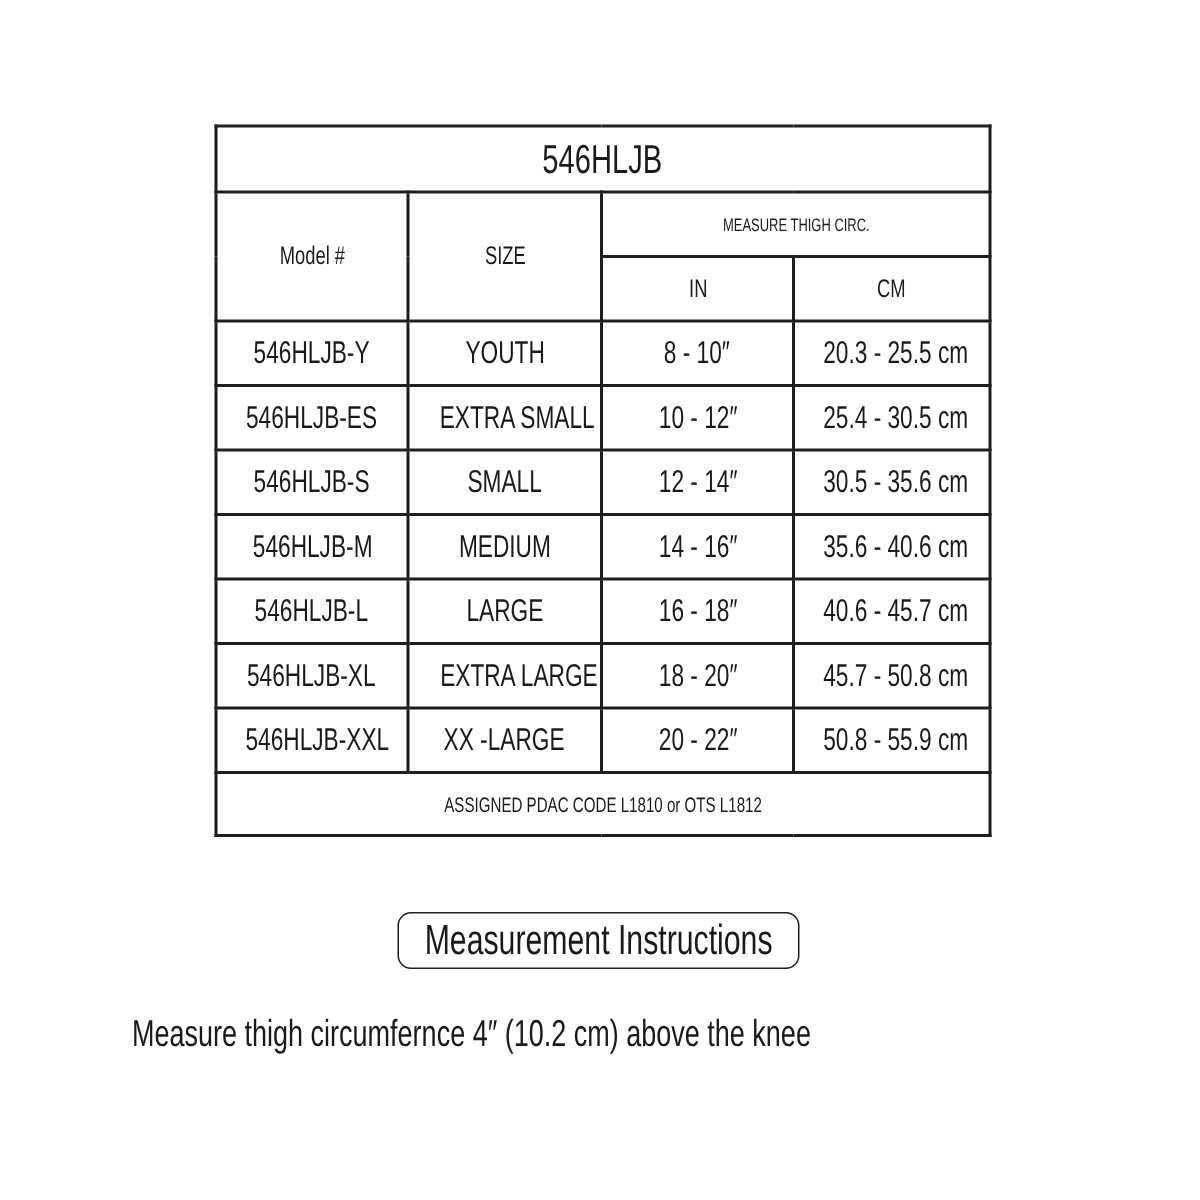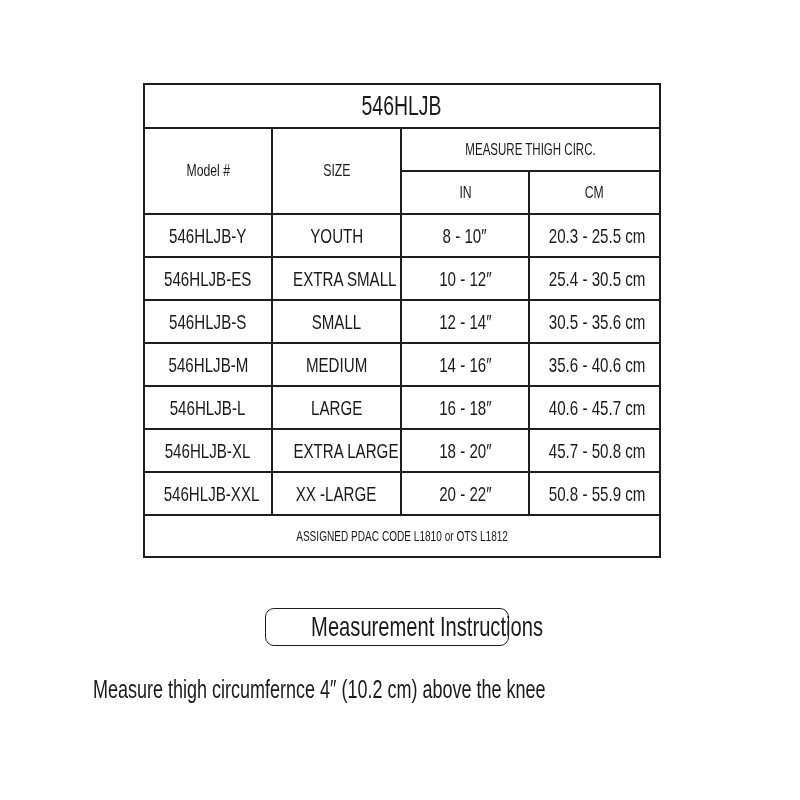--- a/index.html
+++ b/index.html
@@ -9,31 +9,31 @@
   table.size-chart {
     position: absolute; left: 143px; top: 83px; width: 516px; height: 472px;
     border-collapse: collapse; table-layout: fixed;
   }
   table.size-chart td, table.size-chart th {
     border: 2px solid #1e1e1e; text-align: center; vertical-align: middle;
     padding: 0; font-weight: normal; overflow: hidden;
   }
   .title-cell { height: 42px; font-size: 27px; }
   .hdr { font-size: 17px; margin-left: 46px; }
-  .hdr-sm { font-size: 16px; }
+  .hdr-sm { font-size: 12px; }
   .cell { font-size: 21px; height: 41px; }
   .footer-cell { font-size: 14px; height: 40px; text-decoration: underline; }
   .instr-btn {
-    position: absolute; left: 265px; top: 608px; width: 244px; height: 38px;
+    position: absolute; left: 265px; top: 608px; width: 268px; height: 38px;
     border: 1.5px solid #1e1e1e; border-radius: 9px; box-sizing: border-box;
-    display: flex; align-items: center; 
+    display: flex; align-items: center; justify-content: center;
     font-size: 28px; background: #fff;
   }
   .instr-text {
-    position: absolute; left: 0; width: 639px; top: 675px; text-align: center;
+    position: absolute; left: 0; width: 639px; top: 675px; 
     font-size: 25px;
   }
 </style>
 </head>
 <body>
 
 <table class="size-chart">
   <colgroup>
     <col style="width:128px">
       <col style="width:129px">

